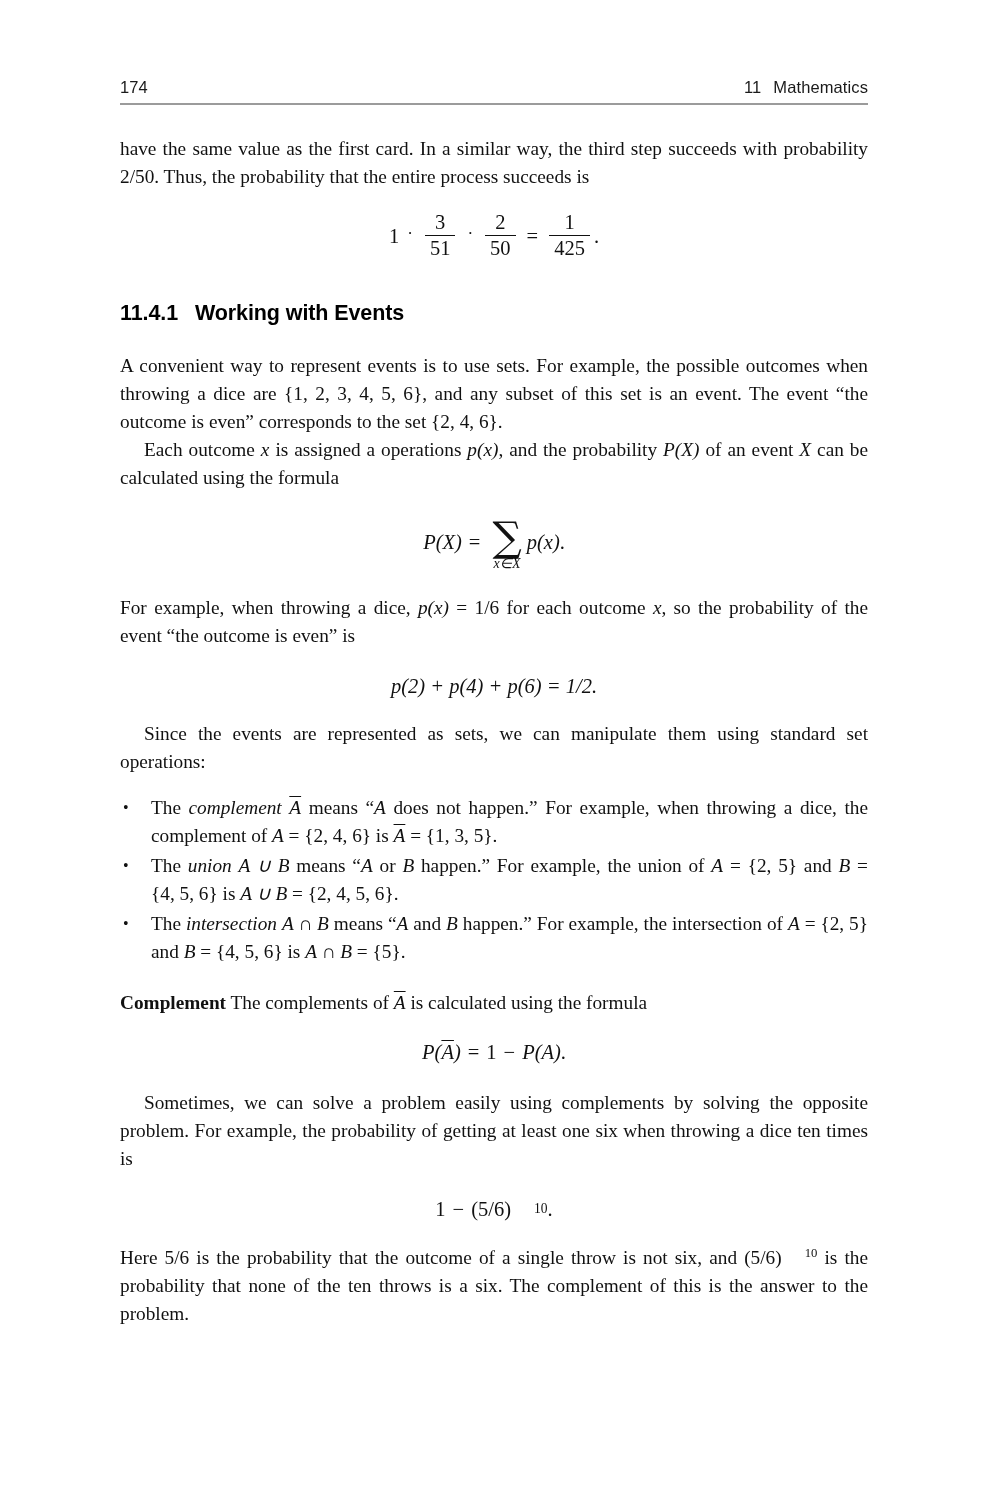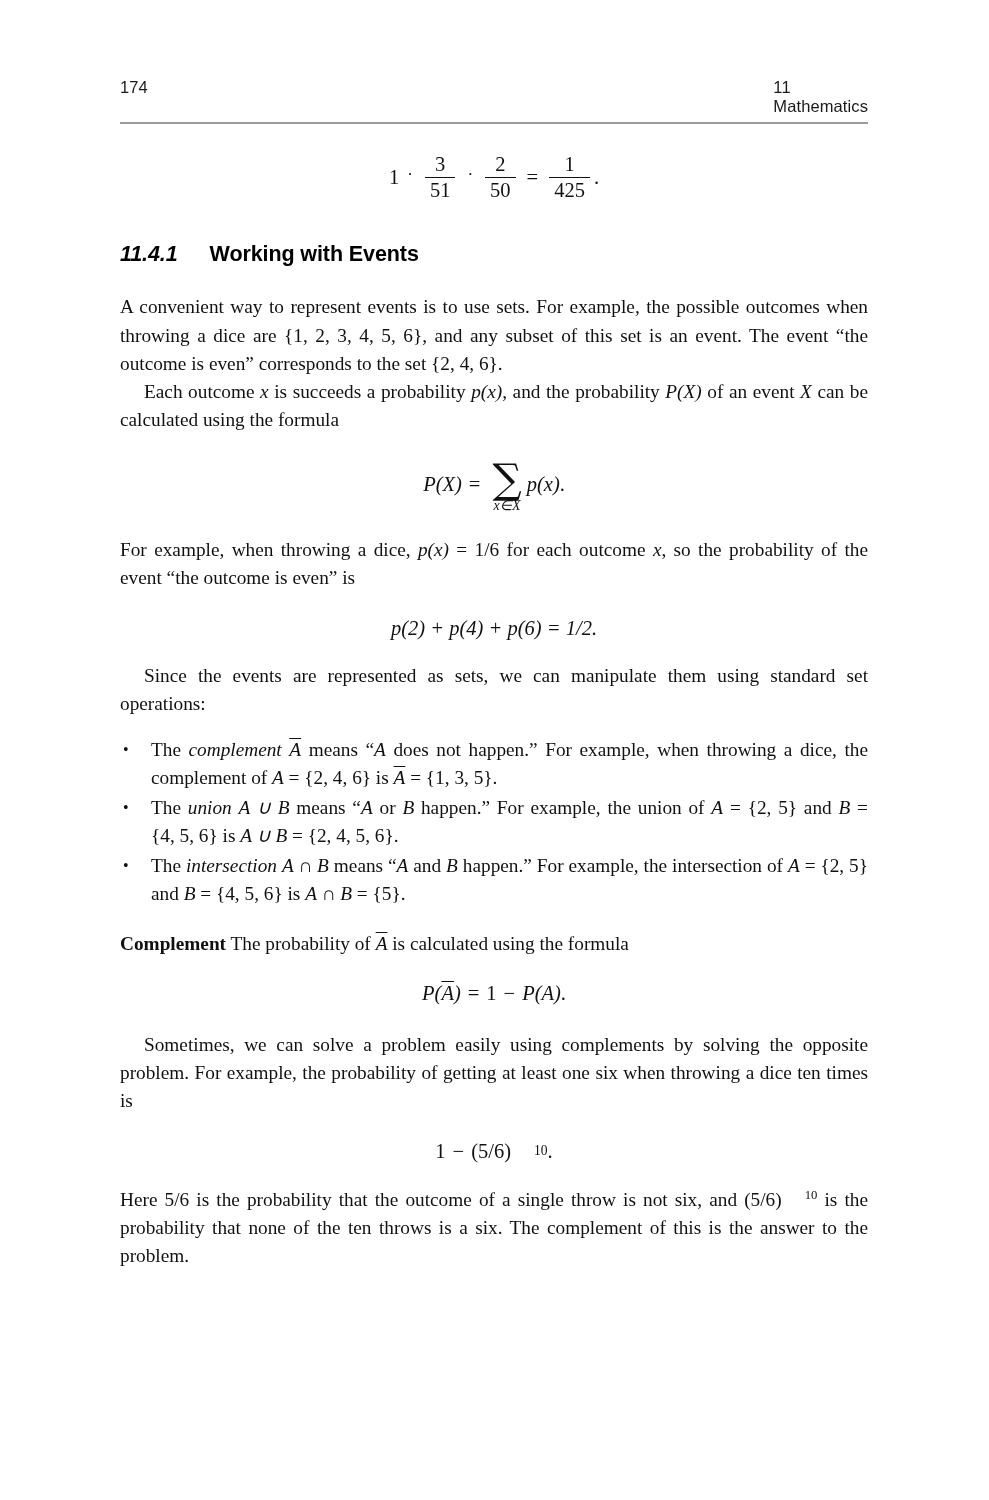--- a/index.html
+++ b/index.html
@@ -34,21 +34,21 @@
     display: flex;
     align-items: baseline;
     justify-content: space-between;
     font-family: "Liberation Sans", "DejaVu Sans", sans-serif;
     font-size: 16.5px;
     color: #1a1a1a;
     letter-spacing: 0.1px;
     padding-bottom: 6px;
   }
   .runhead .chapno { margin-right: 12px; }
-  .runhead-right { display: flex; align-items: baseline; flex-direction: column; }
+  .runhead-right { display: flex; align-items: baseline; }
   .rule {
     height: 2px;
     background: #9b9b9b;
     width: 100%;
     margin-bottom: 30px;
   }
 
   
   p.body {
     font-size: 19.3px;
@@ -69,21 +69,21 @@
 
   
   h3.section {
     font-family: "Liberation Sans", "DejaVu Sans", sans-serif;
     font-weight: bold;
     font-size: 21.5px;
     color: #000000;
     margin: 41px 0 26px 0;
     letter-spacing: -0.1px;
   }
-  h3.section .secno { margin-right: 32px; font-style: italic; }
+  h3.section .secno { margin-right: 17px; }
 
   
   .display {
     text-align: center;
     margin: 21px 0 22px 0;
     font-size: 20.5px;
     line-height: 1.1;
   }
   .eq {
     display: inline-flex;
@@ -163,20 +163,21 @@
 
     <div class="runhead">
       <span class="pageno">174</span>
       <span class="runhead-right">
         <span class="chapno">11</span>
         <span>Mathematics</span>
       </span>
     </div>
     <div class="rule"></div>
 
+    <p class="body"><span>have the same value as the first card. In a similar way, the third step succeeds with</span> <span>probability 2/50. Thus, the probability that the entire process succeeds is</span></p>
 
     <div class="display">
       <span class="eq">
         <span class="mrm">1</span>
         <span class="cdot">·</span>
         <span class="frac">
           <span class="num">3</span>
           <span class="den">51</span>
         </span>
         <span class="cdot">·</span>
@@ -192,21 +193,21 @@
         <span>.</span>
       </span>
     </div>
 
     <h3 class="section">
       <span class="secno">11.4.1</span><span>Working with Events</span>
     </h3>
 
     <p class="body"><span>A convenient way to represent events is to use sets. For example, the possible outcomes when throwing a dice are </span><span class="nb">{1, 2, 3, 4, 5, 6}</span><span>, and any subset of this set is an event. The event “the outcome is even” corresponds to the set </span><span class="nb">{2, 4, 6}</span><span>.</span></p>
 
-    <p class="body indent"><span>Each outcome </span><span class="mvar">x</span><span> is succeeds a probability </span><span class="mvar nb">p(x)</span><span>, and the probability </span><span class="mvar nb">P(X)</span><span> of an event </span><span class="mvar">X</span><span> can be calculated using the formula</span></p>
+    <p class="body indent"><span>Each outcome </span><span class="mvar">x</span><span> is assigned a operations </span><span class="mvar nb">p(x)</span><span>, and the probability </span><span class="mvar nb">P(X)</span><span> of an event </span><span class="mvar">X</span><span> can be calculated using the formula</span></p>
 
     <div class="display" style="margin-top:24px;margin-bottom:26px;">
       <span class="eq">
         <span class="mvar">P(X)</span>
         <span class="op">=</span>
         <span class="sumwrap">
           <span class="sigma">∑</span>
           <span class="lim mvar">x∈X</span>
         </span>
         <span class="mvar">p(x)</span>
@@ -230,21 +231,21 @@
       <li>
         <span class="dot">•</span>
         <span>The </span><span class="it">union</span><span> </span><span class="mvar nb">A ∪ B</span><span> means “</span><span class="mvar">A</span><span> or </span><span class="mvar">B</span><span> happen.” For example, the union of </span><span class="mvar">A</span><span> = </span><span class="nb">{2, 5}</span><span> and </span><span class="mvar">B</span><span> = </span><span class="nb">{4, 5, 6}</span><span> is </span><span class="mvar nb">A ∪ B</span><span> = </span><span class="nb">{2, 4, 5, 6}</span><span>.</span>
       </li>
       <li>
         <span class="dot">•</span>
         <span>The </span><span class="it">intersection</span><span> </span><span class="mvar nb">A ∩ B</span><span> means “</span><span class="mvar">A</span><span> and </span><span class="mvar">B</span><span> happen.” For example, the intersection of </span><span class="mvar">A</span><span> = </span><span class="nb">{2, 5}</span><span> and </span><span class="mvar">B</span><span> = </span><span class="nb">{4, 5, 6}</span><span> is </span><span class="mvar nb">A ∩ B</span><span> = </span><span class="nb">{5}</span><span>.</span>
       </li>
     </ul>
 
-    <p class="body" style="margin-top:22px;"><span class="bf">Complement</span><span> The probability of </span><span class="mvar overline">A</span><span> is calculated using the formula</span></p>
+    <p class="body" style="margin-top:22px;"><span class="bf">Complement</span><span> The complements of </span><span class="mvar overline">A</span><span> is calculated using the formula</span></p>
 
     <div class="display" style="margin-top:24px;margin-bottom:26px;">
       <span class="eq">
         <span class="mvar">P(</span>
           <span class="mvar overline">A</span>
           <span class="mvar">)</span>
         <span class="op">=</span>
         <span class="mrm">1</span>
         <span class="op">−</span>
         <span class="mvar">P(A)</span>

